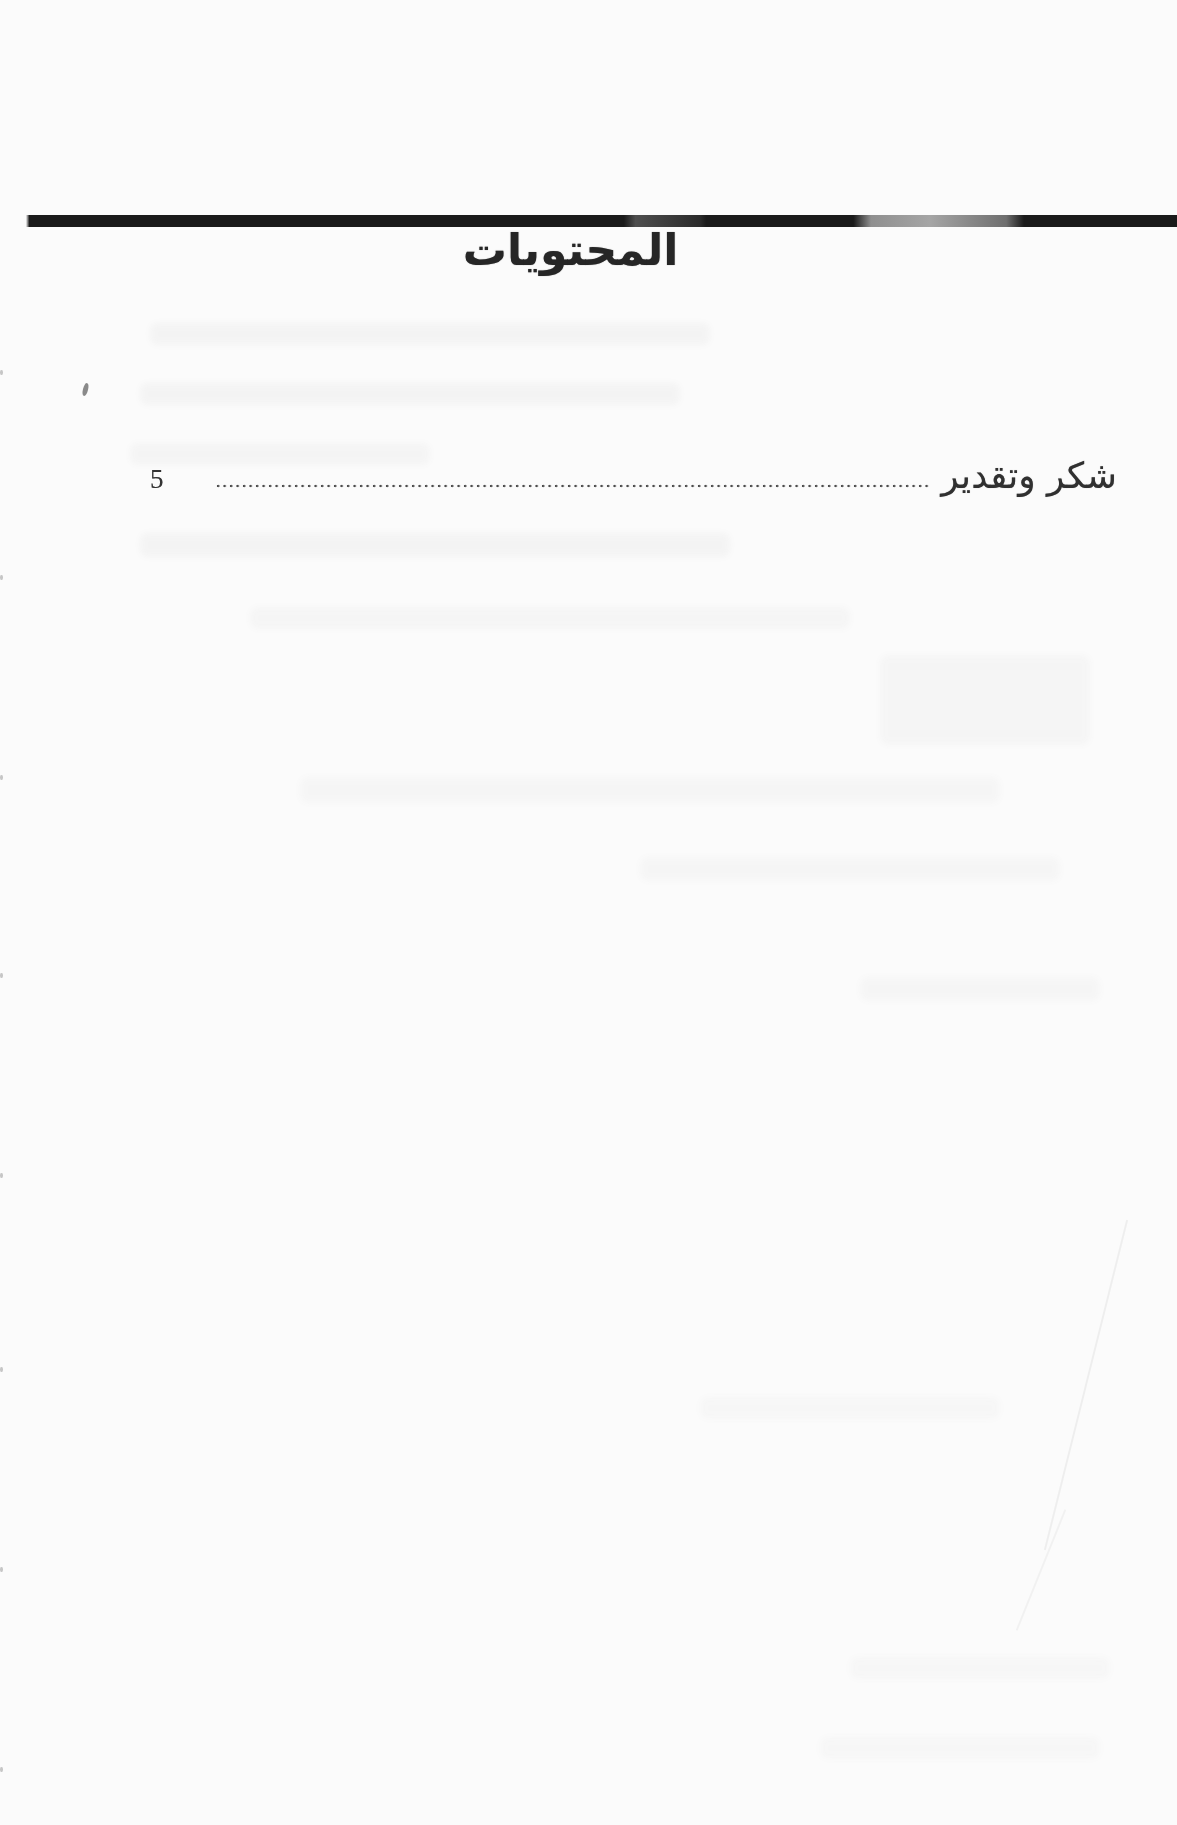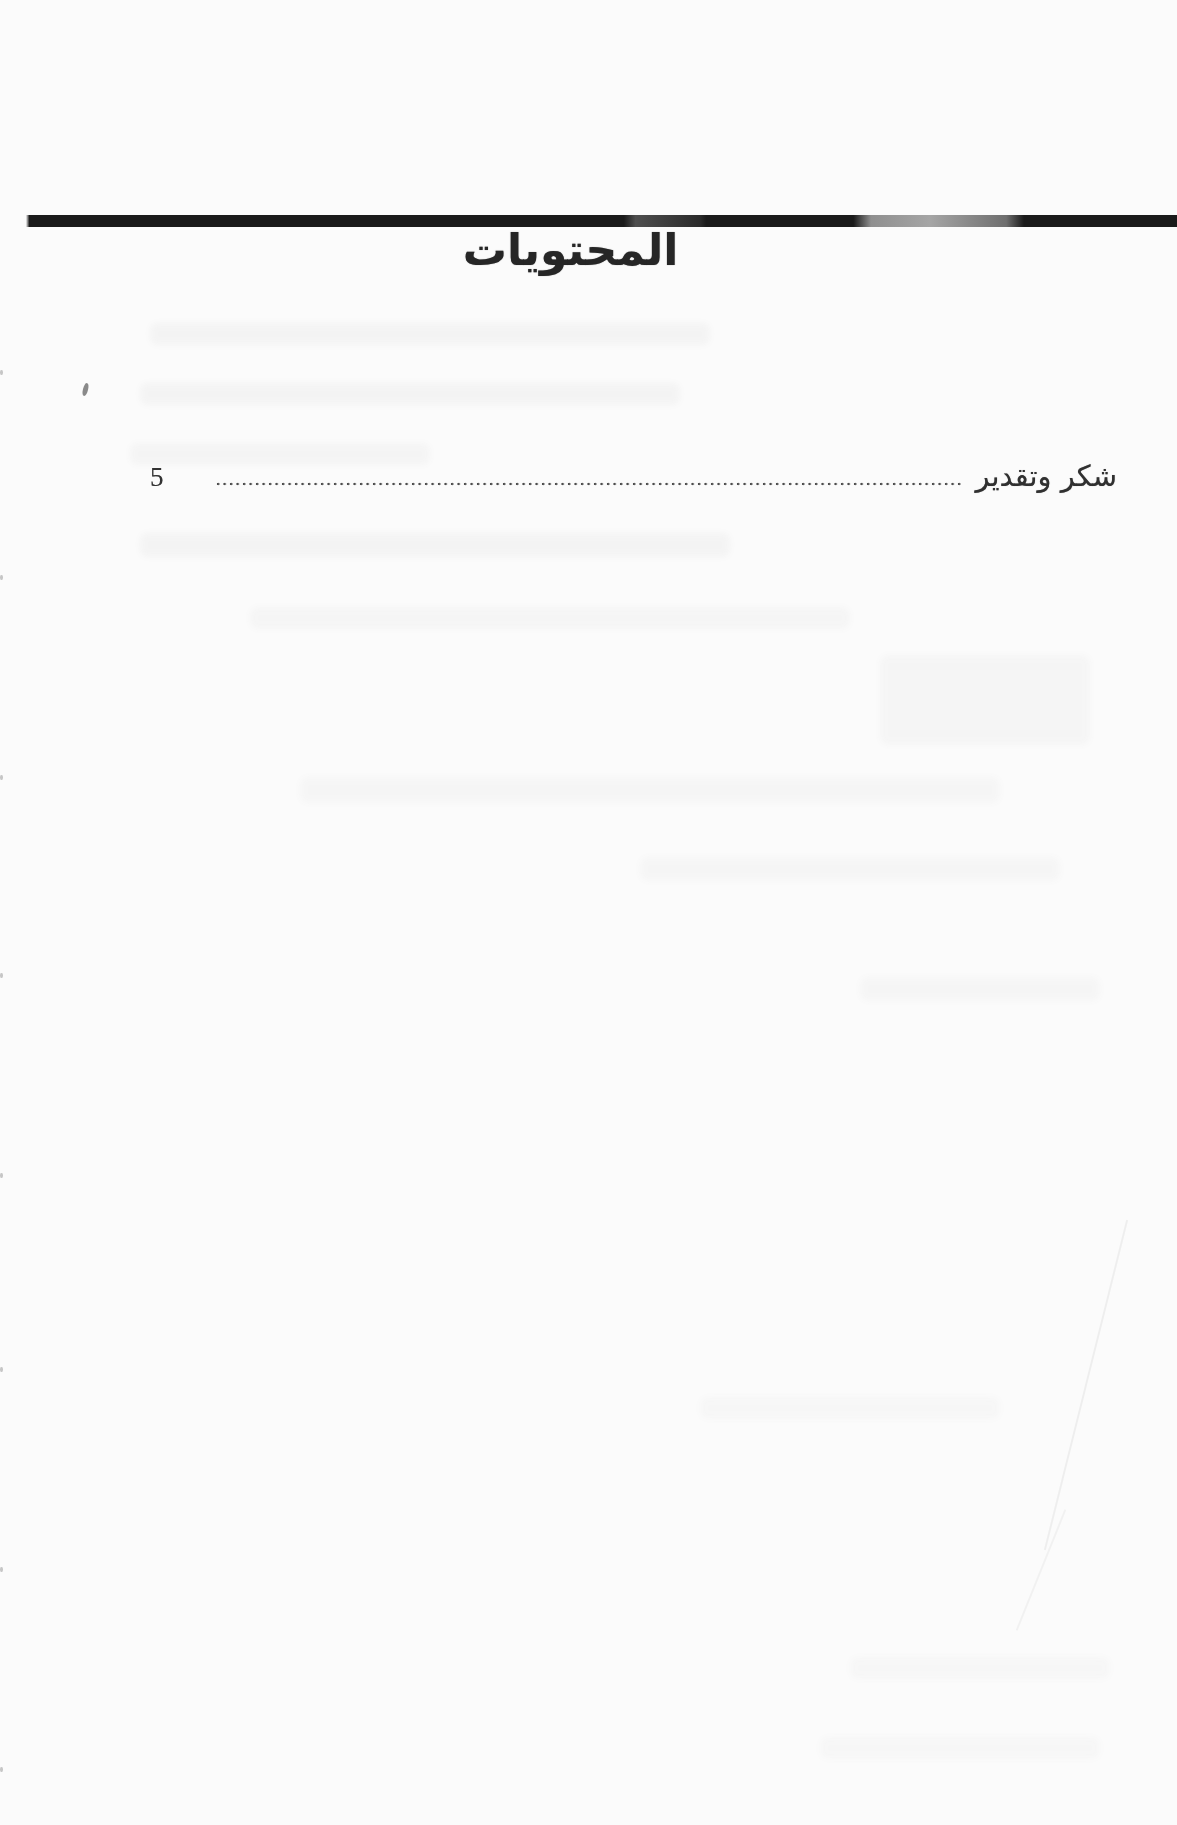--- a/index.html
+++ b/index.html
@@ -42,21 +42,21 @@
     direction:rtl;
     margin:170px 60px 0 150px;
   }
   .toc-row{
     display:flex;align-items:baseline;
     margin-top:28px;
   }
   .toc-row:first-child{margin-top:0;}
   .toc-row .label{
     white-space:nowrap;
-    font-size:29px;line-height:42px;
+    font-size:36px;line-height:42px;
     color:#303030;
     text-shadow:0 0 .7px rgba(60,60,60,.6);
   }
   .toc-row .leader{
     flex:1;height:4px;min-width:0;
     margin:0 12px 0 10px;
     background-image:radial-gradient(circle at 2px 2px, var(--leader-dot,#4c4c4c) 1.15px, rgba(0,0,0,0) 1.6px);
     background-size:6.5px 4px;background-repeat:repeat-x;
   }
   .toc-row .page{

